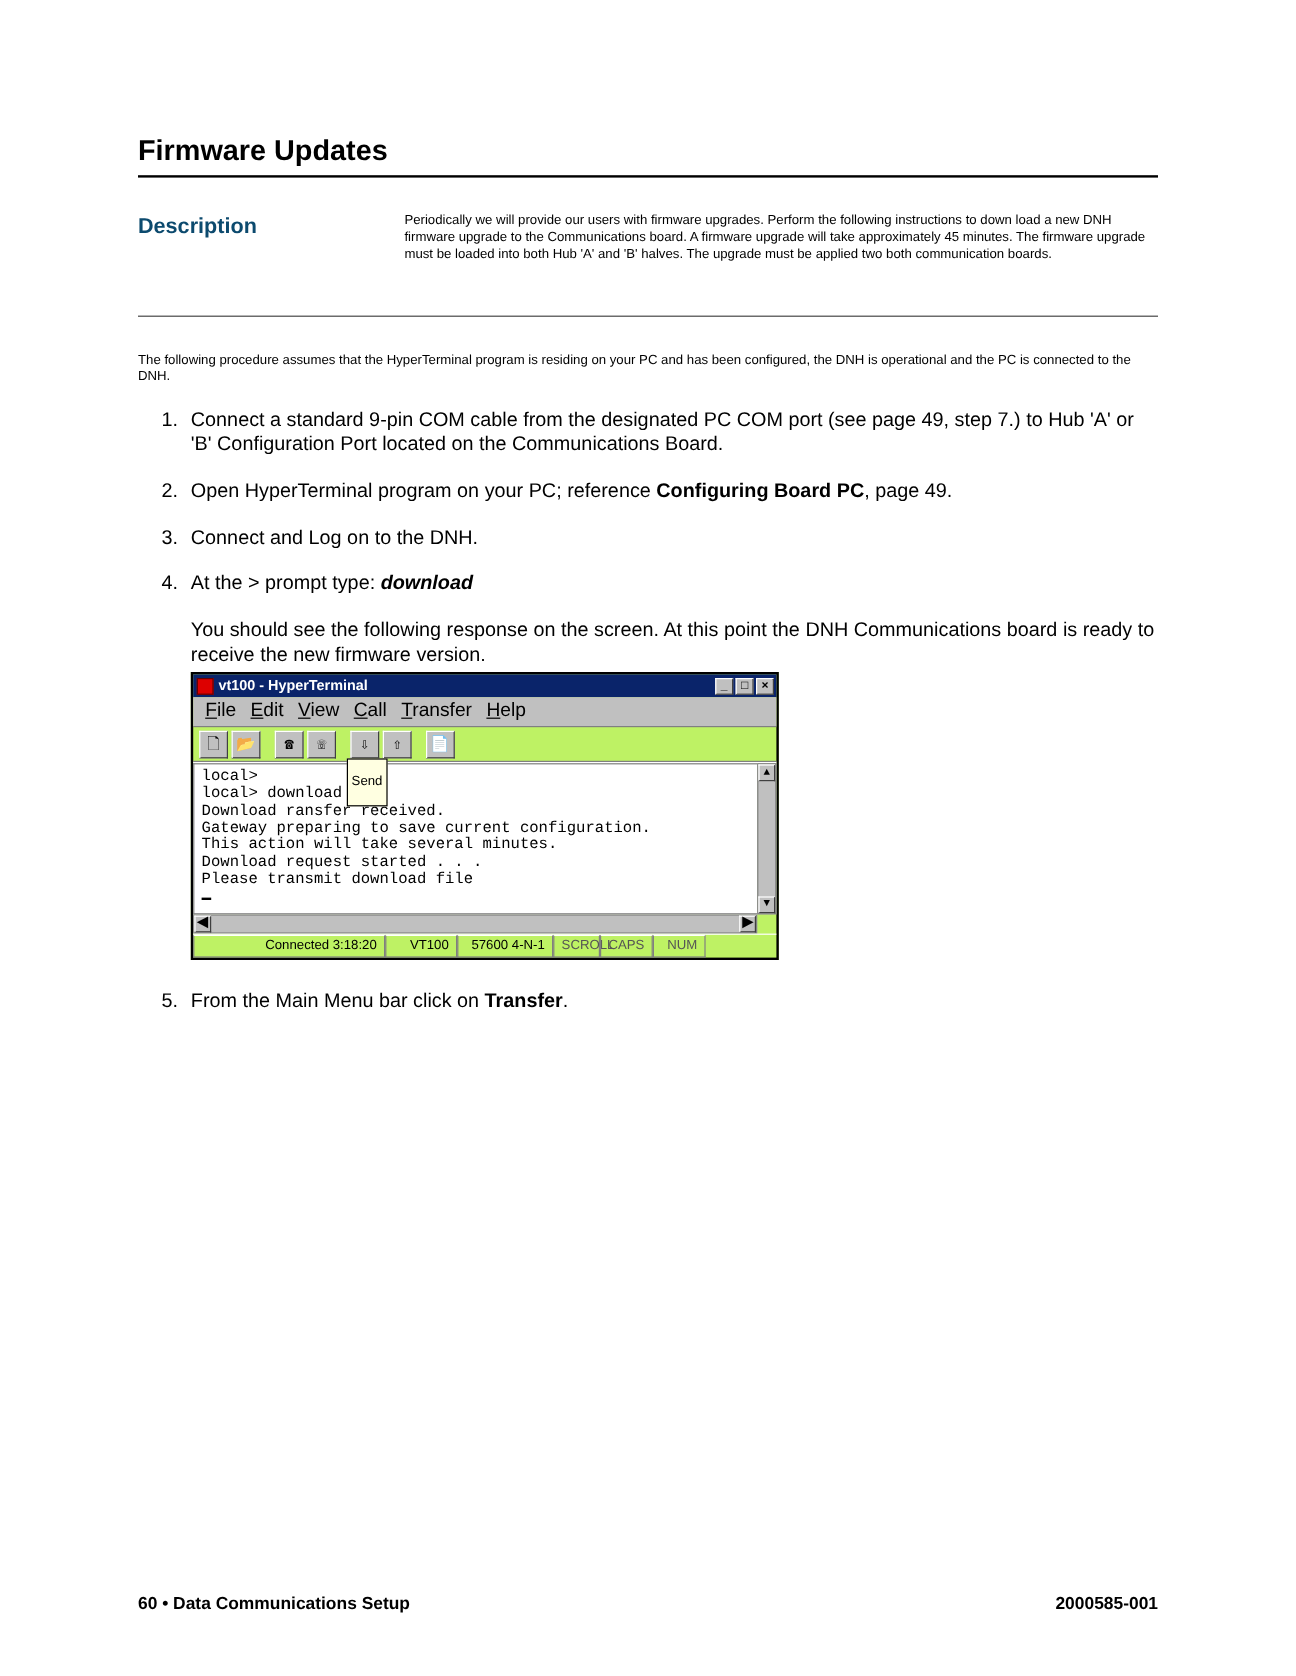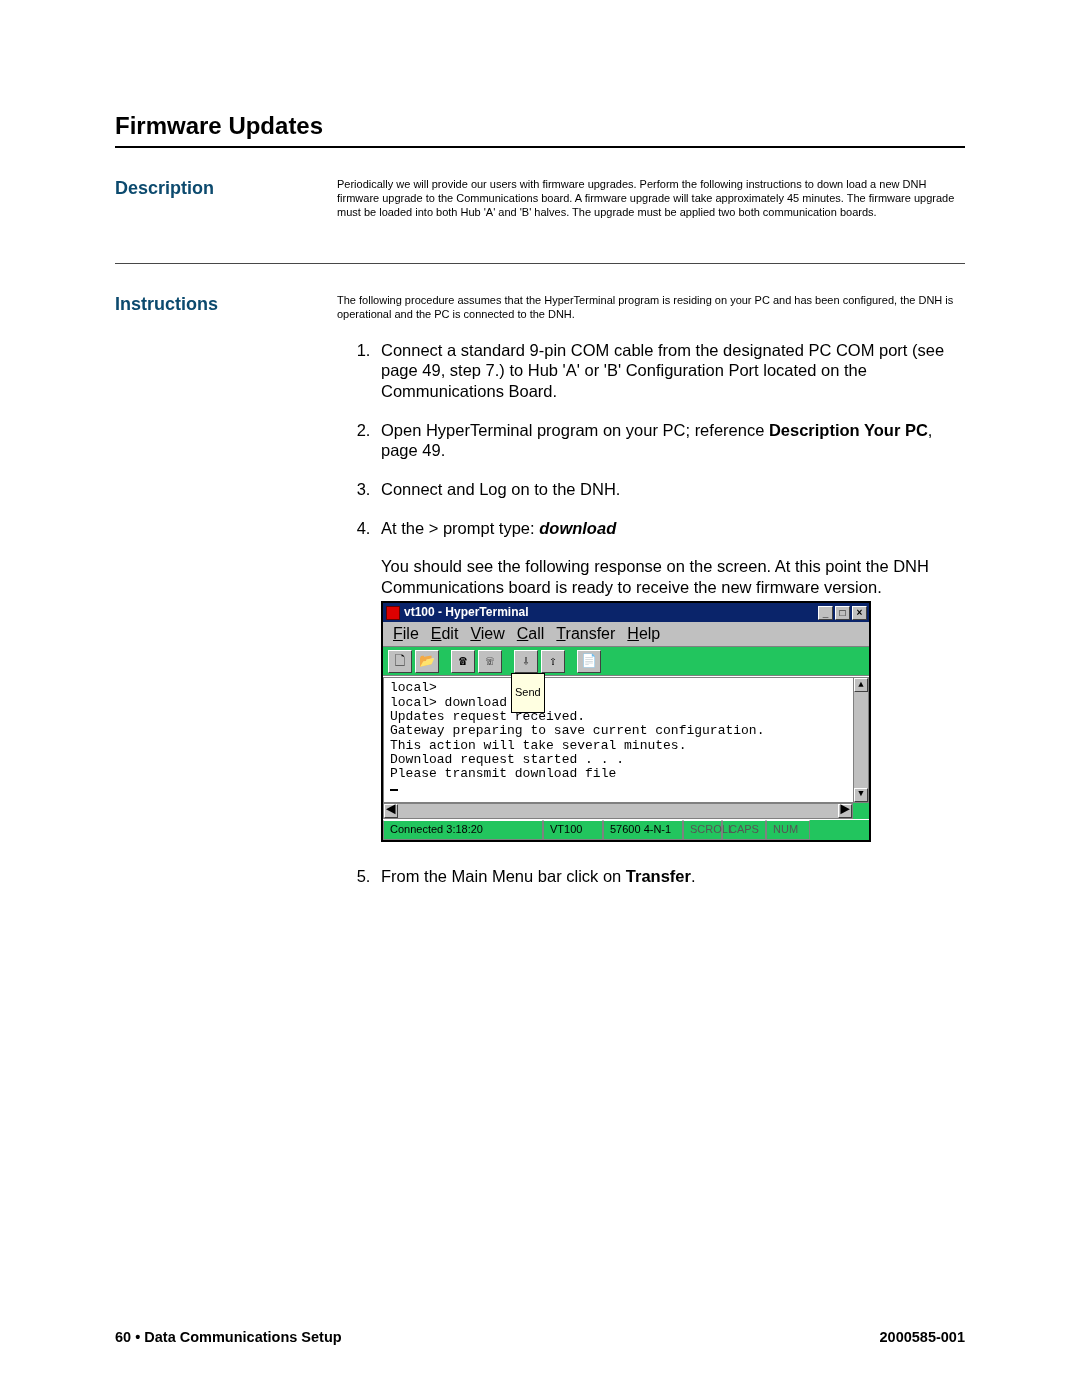--- a/index.html
+++ b/index.html
@@ -26,21 +26,21 @@
   .bold { font-weight: bold; }
   .bolditalic { font-weight: bold; font-style: italic; }
   .footer {
     position: absolute; left: 115px; right: 115px; bottom: 52px;
     display: flex; justify-content: space-between;
     font-size: 14.5px; font-weight: bold; color: #000;
   }
   
   .term-window {
     width: 490px; margin-top: 4px; margin-bottom: 24px;
-    border: 2px solid #000; background: #22c55e;
+    border: 2px solid #000; background: #bef264;
     font-family: "Courier New", monospace;
   }
   .term-titlebar {
     display: flex; align-items: center; justify-content: space-between;
     background: linear-gradient(#0a246a,#0a246a);
     color: #fff; font-family: Tahoma, Arial, sans-serif;
     font-size: 12px; font-weight: bold; height: 19px; padding: 0 2px 0 3px;
   }
   .term-title { display: flex; align-items: center; gap: 4px; }
   .term-appicon {
@@ -95,21 +95,21 @@
     border: 1px solid #fff; border-right-color: #404040; border-bottom-color: #404040;
     display: flex; align-items: center; justify-content: center;
   }
   .term-hscroll {
     height: 16px; background: #c0c0c0; border: 1px solid #808080;
     display: flex; justify-content: space-between; align-items: center;
     margin-right: 16px;
   }
   .term-status {
     display: flex; font-family: Tahoma, Arial, sans-serif; font-size: 11px;
-    color: #555; border-top: 1px solid #fff;
+    color: #555; border-top: 1px solid #fff; text-align: right;
   }
   .status-cell {
     border: 1px solid #808080; border-top-color: #fff; padding: 2px 6px;
   }
   .sc1 { width: 160px; color: #000; }
   .sc2 { width: 60px; color: #000; }
   .sc3 { width: 80px; color: #000; }
   .sc4 { width: 39px; }
   .sc5 { width: 44px; }
   .sc6 { width: 44px; }
@@ -124,29 +124,26 @@
 <div class="section">
   <div class="section-left">
     <div class="label">Description</div>
   </div>
   <div class="section-right">
     <p class="p">Periodically we will provide our users with firmware upgrades. Perform the following instructions to down load a new DNH firmware upgrade to the Communications board. A firmware upgrade will take approximately 45 minutes. The firmware upgrade must be loaded into both Hub 'A' and 'B' halves. The upgrade must be applied two both communication boards.</p>
   </div>
 </div>
 
 <div class="section">
-  <div class="section-left">
-    <div class="label">Instructions</div>
-  </div>
   <div class="section-right">
     <p class="p">The following procedure assumes that the HyperTerminal program is residing on your PC and has been configured, the DNH is operational and the PC is connected to the DNH.</p>
     <ol>
       <li>Connect a standard 9-pin COM cable from the designated PC COM port (see page 49, step 7.) to Hub 'A' or 'B' Configuration Port located on the Communications Board.</li>
       <li>
-        <span>Open HyperTerminal program on your PC; reference </span><span class="bold">Description Your PC</span><span>, page 49.</span>
+        <span>Open HyperTerminal program on your PC; reference </span><span class="bold">Configuring Board PC</span><span>, page 49.</span>
       </li>
       <li>Connect and Log on to the DNH.</li>
       <li>
         <span>At the &gt; prompt type: </span><span class="bolditalic">download</span>
         <span class="after">You should see the following response on the screen. At this point the DNH Communications board is ready to receive the new firmware version.</span>
 
         
         <div class="term-window">
           <div class="term-titlebar">
             <div class="term-title">
@@ -176,21 +173,21 @@
             <div class="tb-gap"></div>
             <div class="tb-btn">⇩</div>
             <div class="tb-btn">⇧</div>
             <div class="tb-gap"></div>
             <div class="tb-btn">📄</div>
             <div class="tooltip">Send</div>
           </div>
           <div class="term-body-wrap">
             <div class="term-body"><span>local&gt;</span>
 <span>local&gt; download</span>
-<span>Updates request received.</span>
+<span>Download ransfer received.</span>
 <span>Gateway preparing to save current configuration.</span>
 <span>This action will take several minutes.</span>
 <span>Download request started . . .</span>
 <span>Please transmit download file</span>
 <span class="cursor"></span></div>
             <div class="term-vscroll">
               <div class="scroll-btn">▲</div>
               <div class="scroll-btn">▼</div>
             </div>
           </div>

